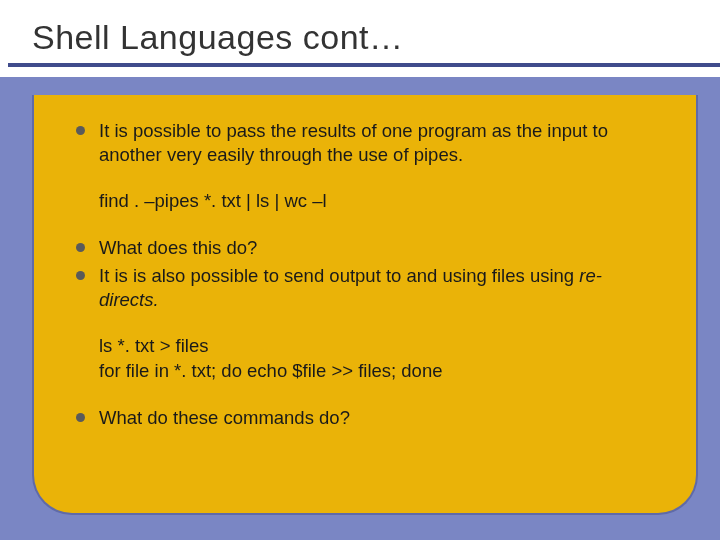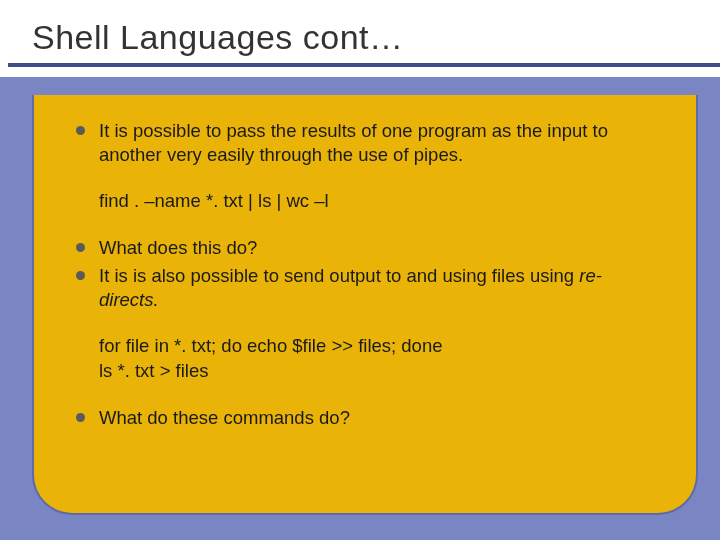--- a/index.html
+++ b/index.html
@@ -81,38 +81,38 @@
 
 <div class="spacer"></div>
 
 <div class="content-box">
 
   <div class="bullet-row">
     <div class="bullet"></div>
     <div class="item-text">It is possible to pass the results of one program as the input to another very easily through the use of pipes.</div>
   </div>
 
-  <div class="plain-block">find . –name *. txt | ls | wc –l</div>
+  <div class="plain-block">find . –pipes *. txt | ls | wc –l</div>
 
   <div class="group">
     <div class="bullet-row">
       <div class="bullet"></div>
       <div class="item-text">What does this do?</div>
     </div>
     <div class="bullet-row">
       <div class="bullet"></div>
       <div class="item-text">
         <span>It is is also possible to send output to and using files using </span><span class="italic">re-directs.</span>
       </div>
     </div>
   </div>
 
   <div class="plain-block">
+    <div>ls *. txt &gt; files</div>
     <div>for file in *. txt; do echo $file &gt;&gt; files; done</div>
-    <div>ls *. txt &gt; files</div>
   </div>
 
   <div class="bullet-row">
     <div class="bullet"></div>
     <div class="item-text">What do these commands do?</div>
   </div>
 
 </div>
 
 </body></html>

